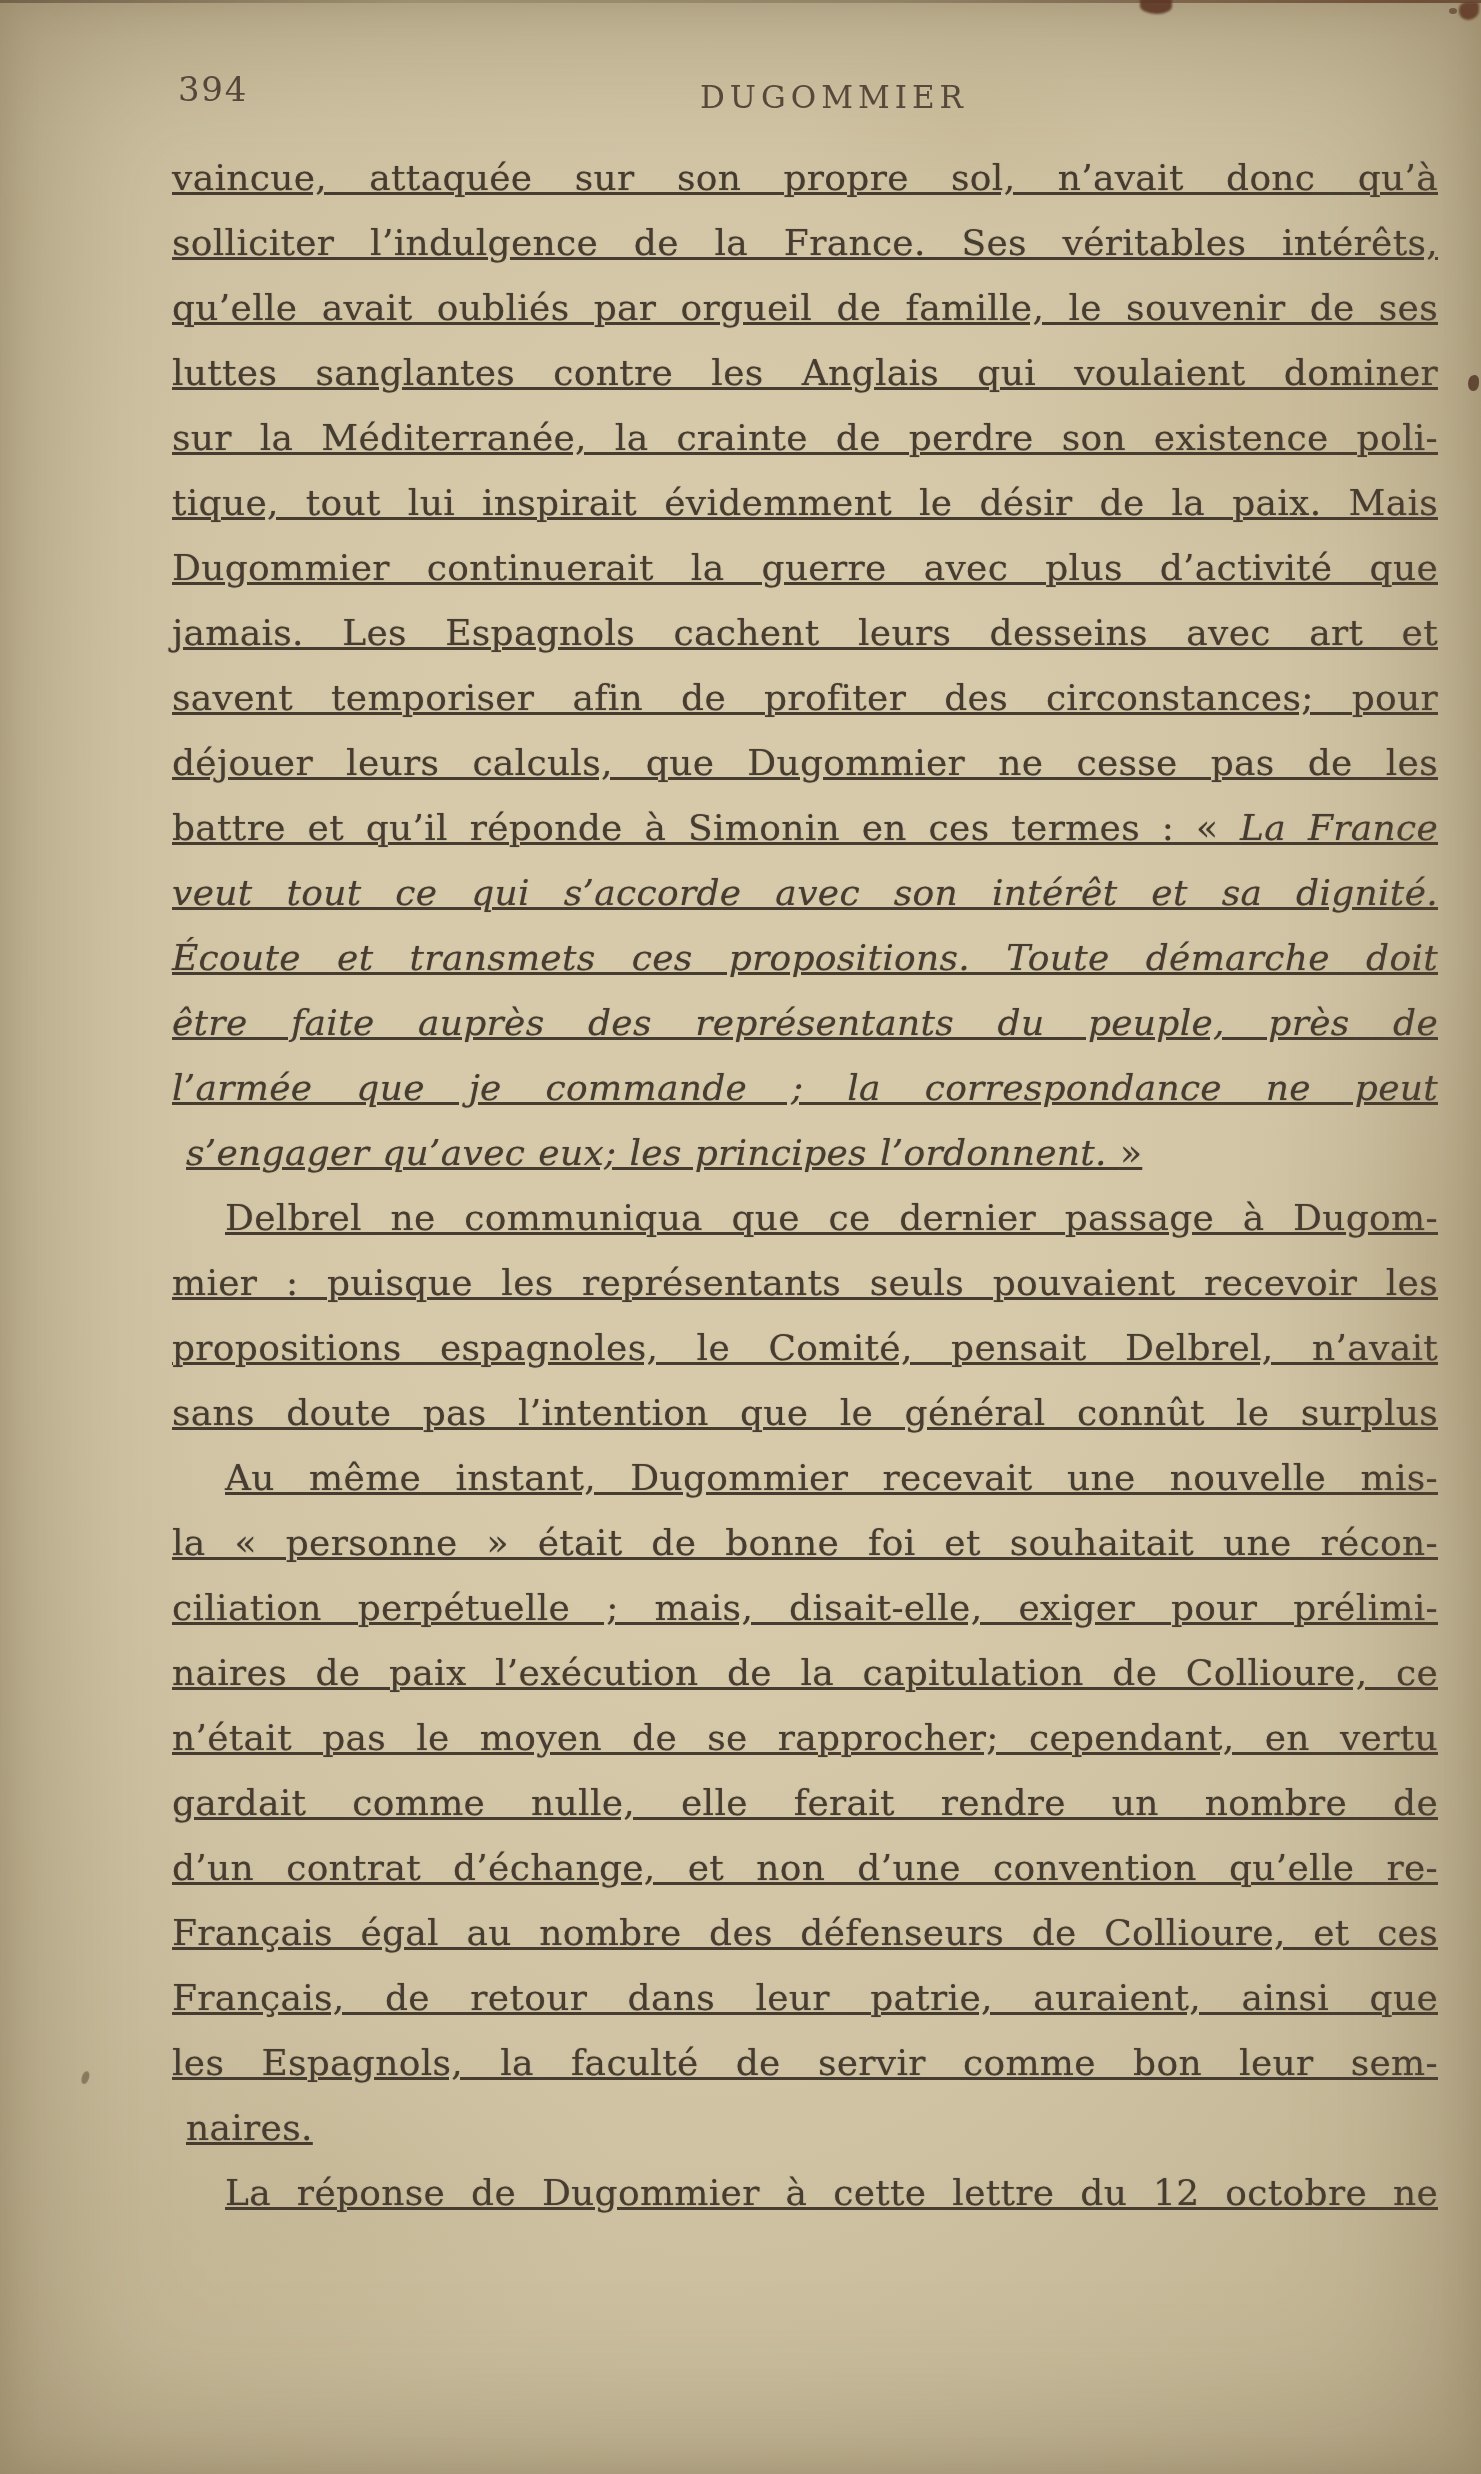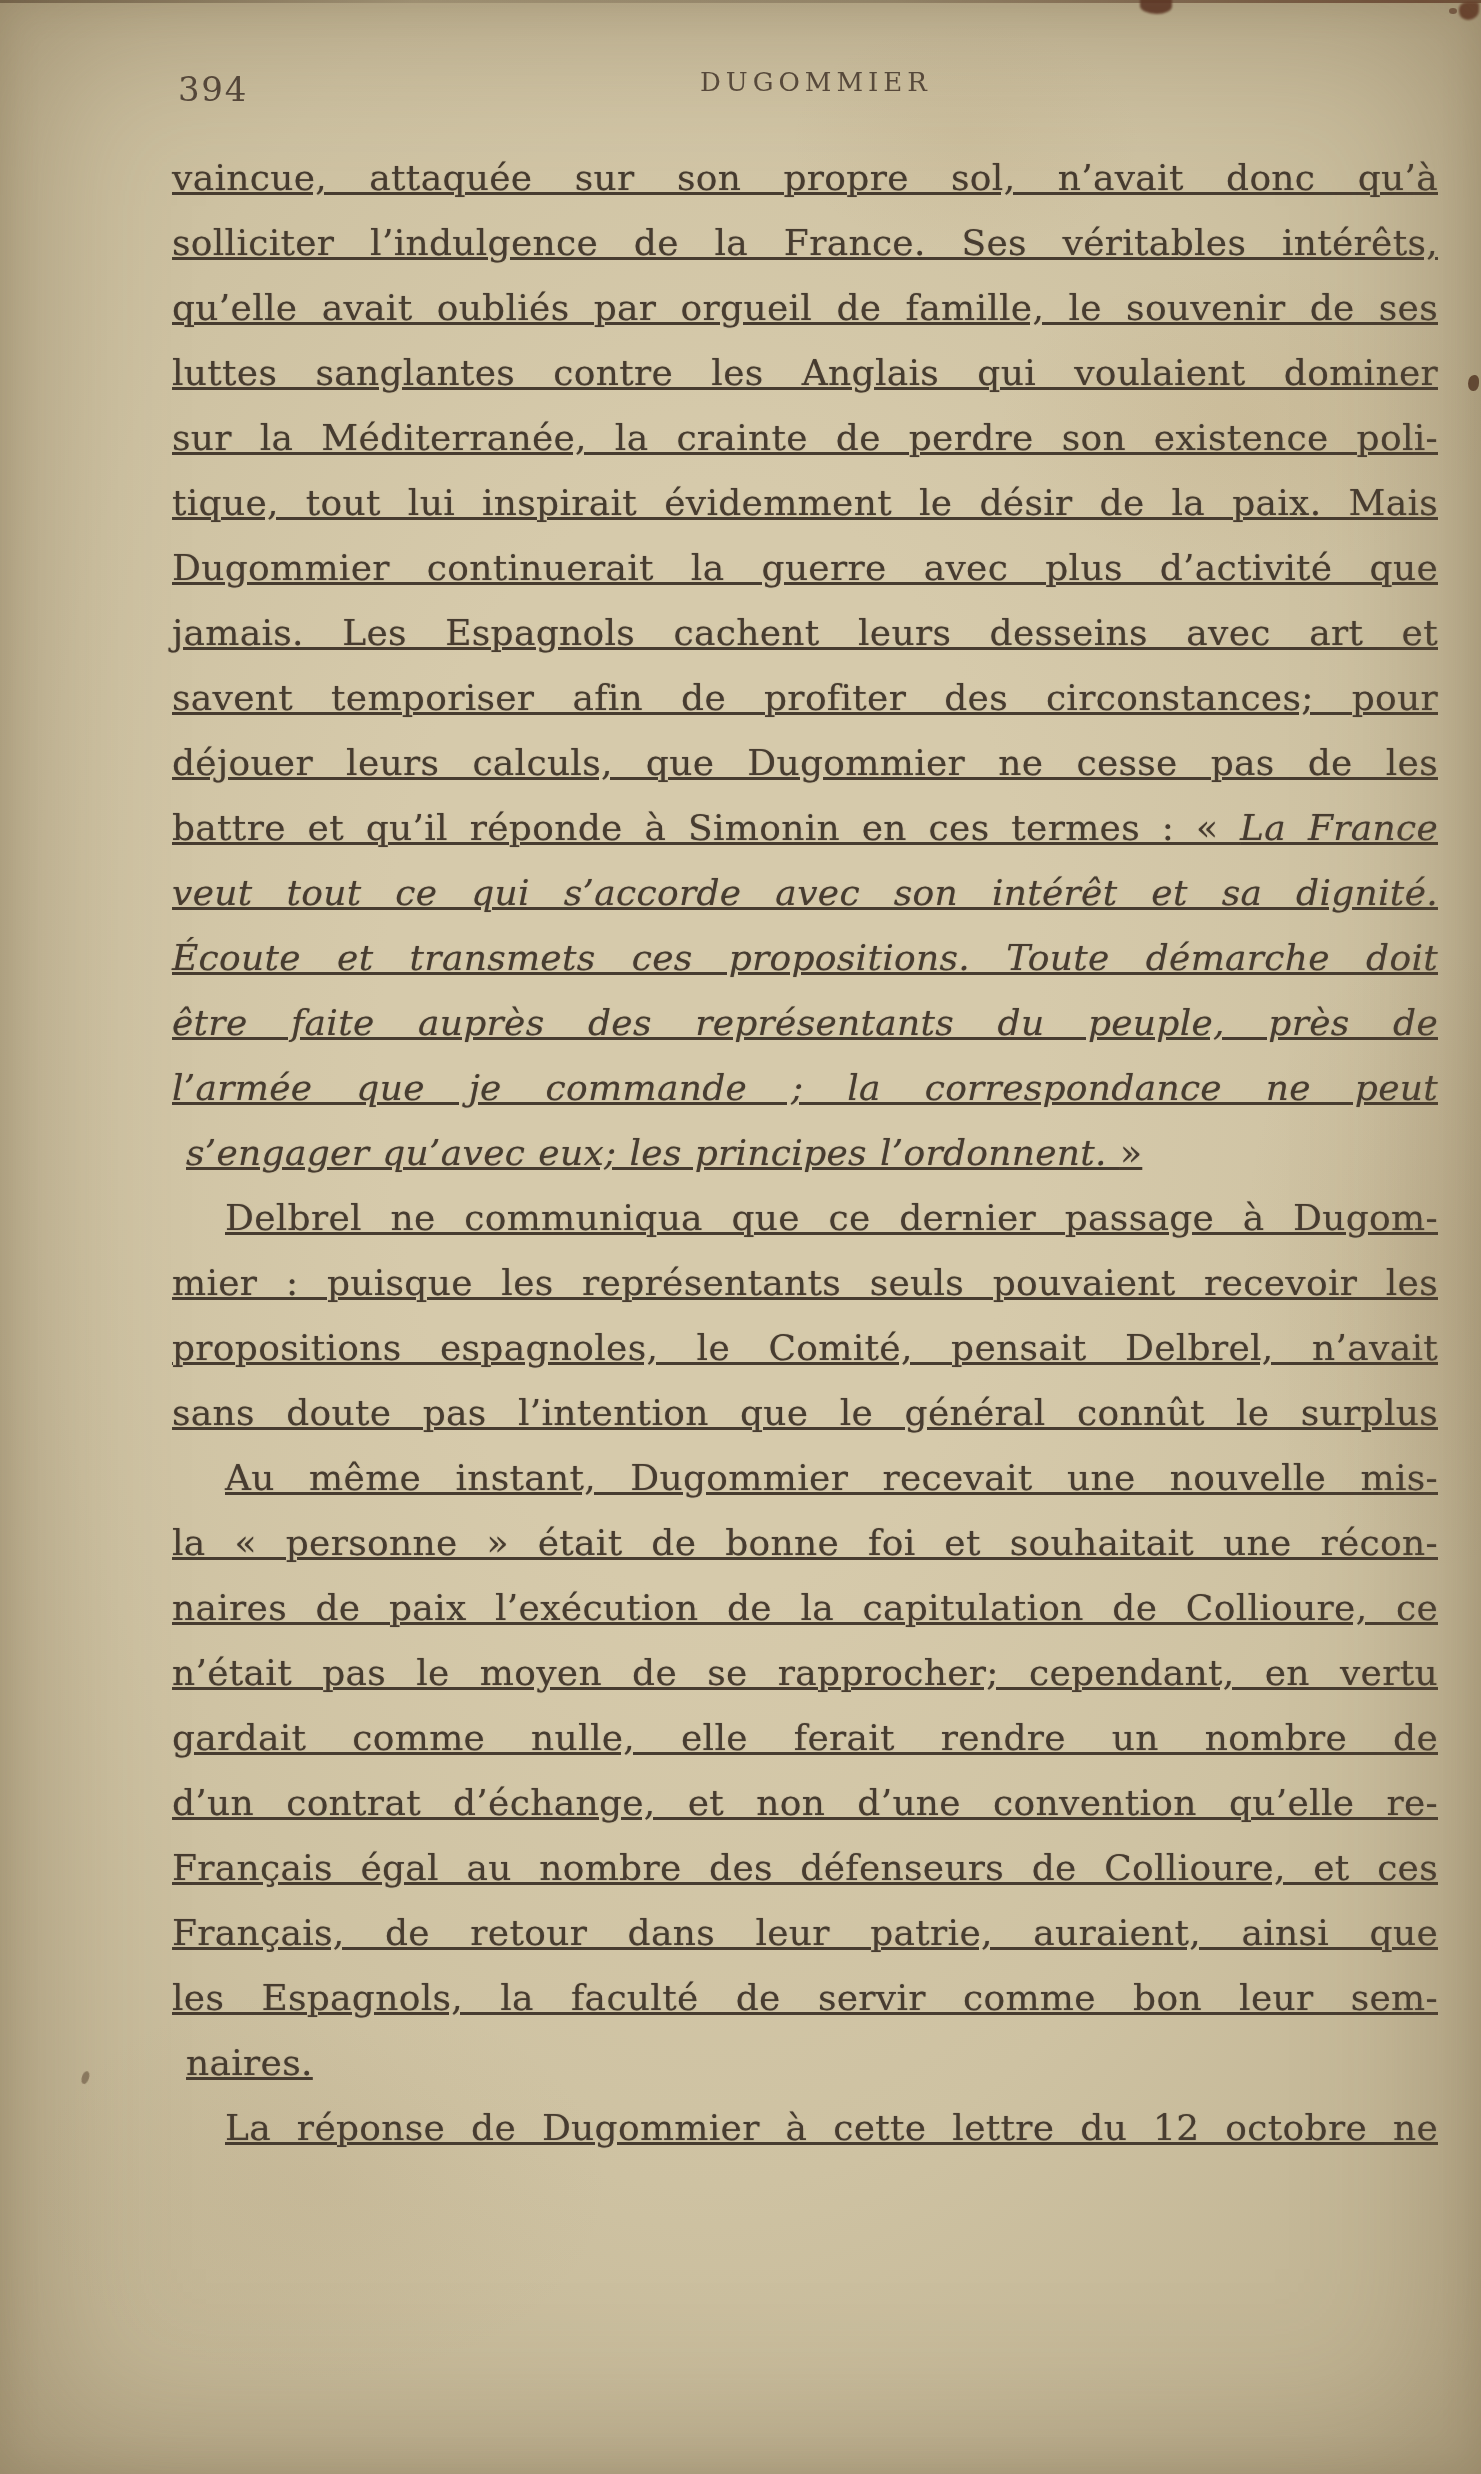--- a/index.html
+++ b/index.html
@@ -18,22 +18,22 @@
   }
   .page::after{
     content:"";position:absolute;inset:0;pointer-events:none;
     box-shadow:inset 0 0 151px 25px rgba(110,92,62,.38), inset 0 0 34px 5px rgba(110,92,62,.18);
   }
   .pagenum{
     position:absolute;left:178px;top:69px;
     font-size:34px;letter-spacing:1.7px;color:#53463a;
   }
   .running-title{
-    position:absolute;left:700px;top:67px;
-    font-size:26px;letter-spacing:5px;color:#55483b;
+    position:absolute;left:700px;top:79px;
+    font-size:31px;letter-spacing:5px;color:#55483b;
   }
   .text-block{
     position:absolute;left:172px;top:145px;width:1266px;text-decoration:underline;
   }
   .line{
     height:65px;line-height:65px;
     font-size:36px;
     letter-spacing:0.3px;word-spacing:1.3px;
     text-align:justify;text-align-last:justify;
     text-justify:inter-word;
@@ -100,20 +100,21 @@
       <div class="line"><span class="it">Écoute et transmets ces propositions. Toute démarche doit</span></div>
       <div class="line"><span class="it">être faite auprès des représentants du peuple, près de</span></div>
       <div class="line"><span class="it">l’armée que je commande ; la correspondance ne peut</span></div>
       <div class="line nojust"><span class="it">s’engager qu’avec eux; les principes l’ordonnent. </span><span>»</span></div>
       <div class="line indent"><span>Delbrel ne communiqua que ce dernier passage à Dugom-</span></div>
       <div class="line"><span>mier : puisque les représentants seuls pouvaient recevoir les</span></div>
       <div class="line"><span>propositions espagnoles, le Comité, pensait Delbrel, n’avait</span></div>
       <div class="line"><span>sans doute pas l’intention que le général connût le surplus</span></div>
       <div class="line indent"><span>Au même instant, Dugommier recevait une nouvelle mis-</span></div>
       <div class="line"><span>la « personne » était de bonne foi et souhaitait une récon-</span></div>
+      <div class="line"><span>ciliation perpétuelle ; mais, disait-elle, exiger pour prélimi-</span></div>
       <div class="line"><span>naires de paix l’exécution de la capitulation de Collioure, ce</span></div>
       <div class="line"><span>n’était pas le moyen de se rapprocher; cependant, en vertu</span></div>
       <div class="line"><span>gardait comme nulle, elle ferait rendre un nombre de</span></div>
       <div class="line"><span>d’un contrat d’échange, et non d’une convention qu’elle re-</span></div>
       <div class="line"><span>Français égal au nombre des défenseurs de Collioure, et ces</span></div>
       <div class="line"><span>Français, de retour dans leur patrie, auraient, ainsi que</span></div>
       <div class="line"><span>les Espagnols, la faculté de servir comme bon leur sem-</span></div>
       <div class="line nojust"><span>naires.</span></div>
       <div class="line indent"><span>La réponse de Dugommier à cette lettre du 12 octobre ne</span></div>
     </div>

